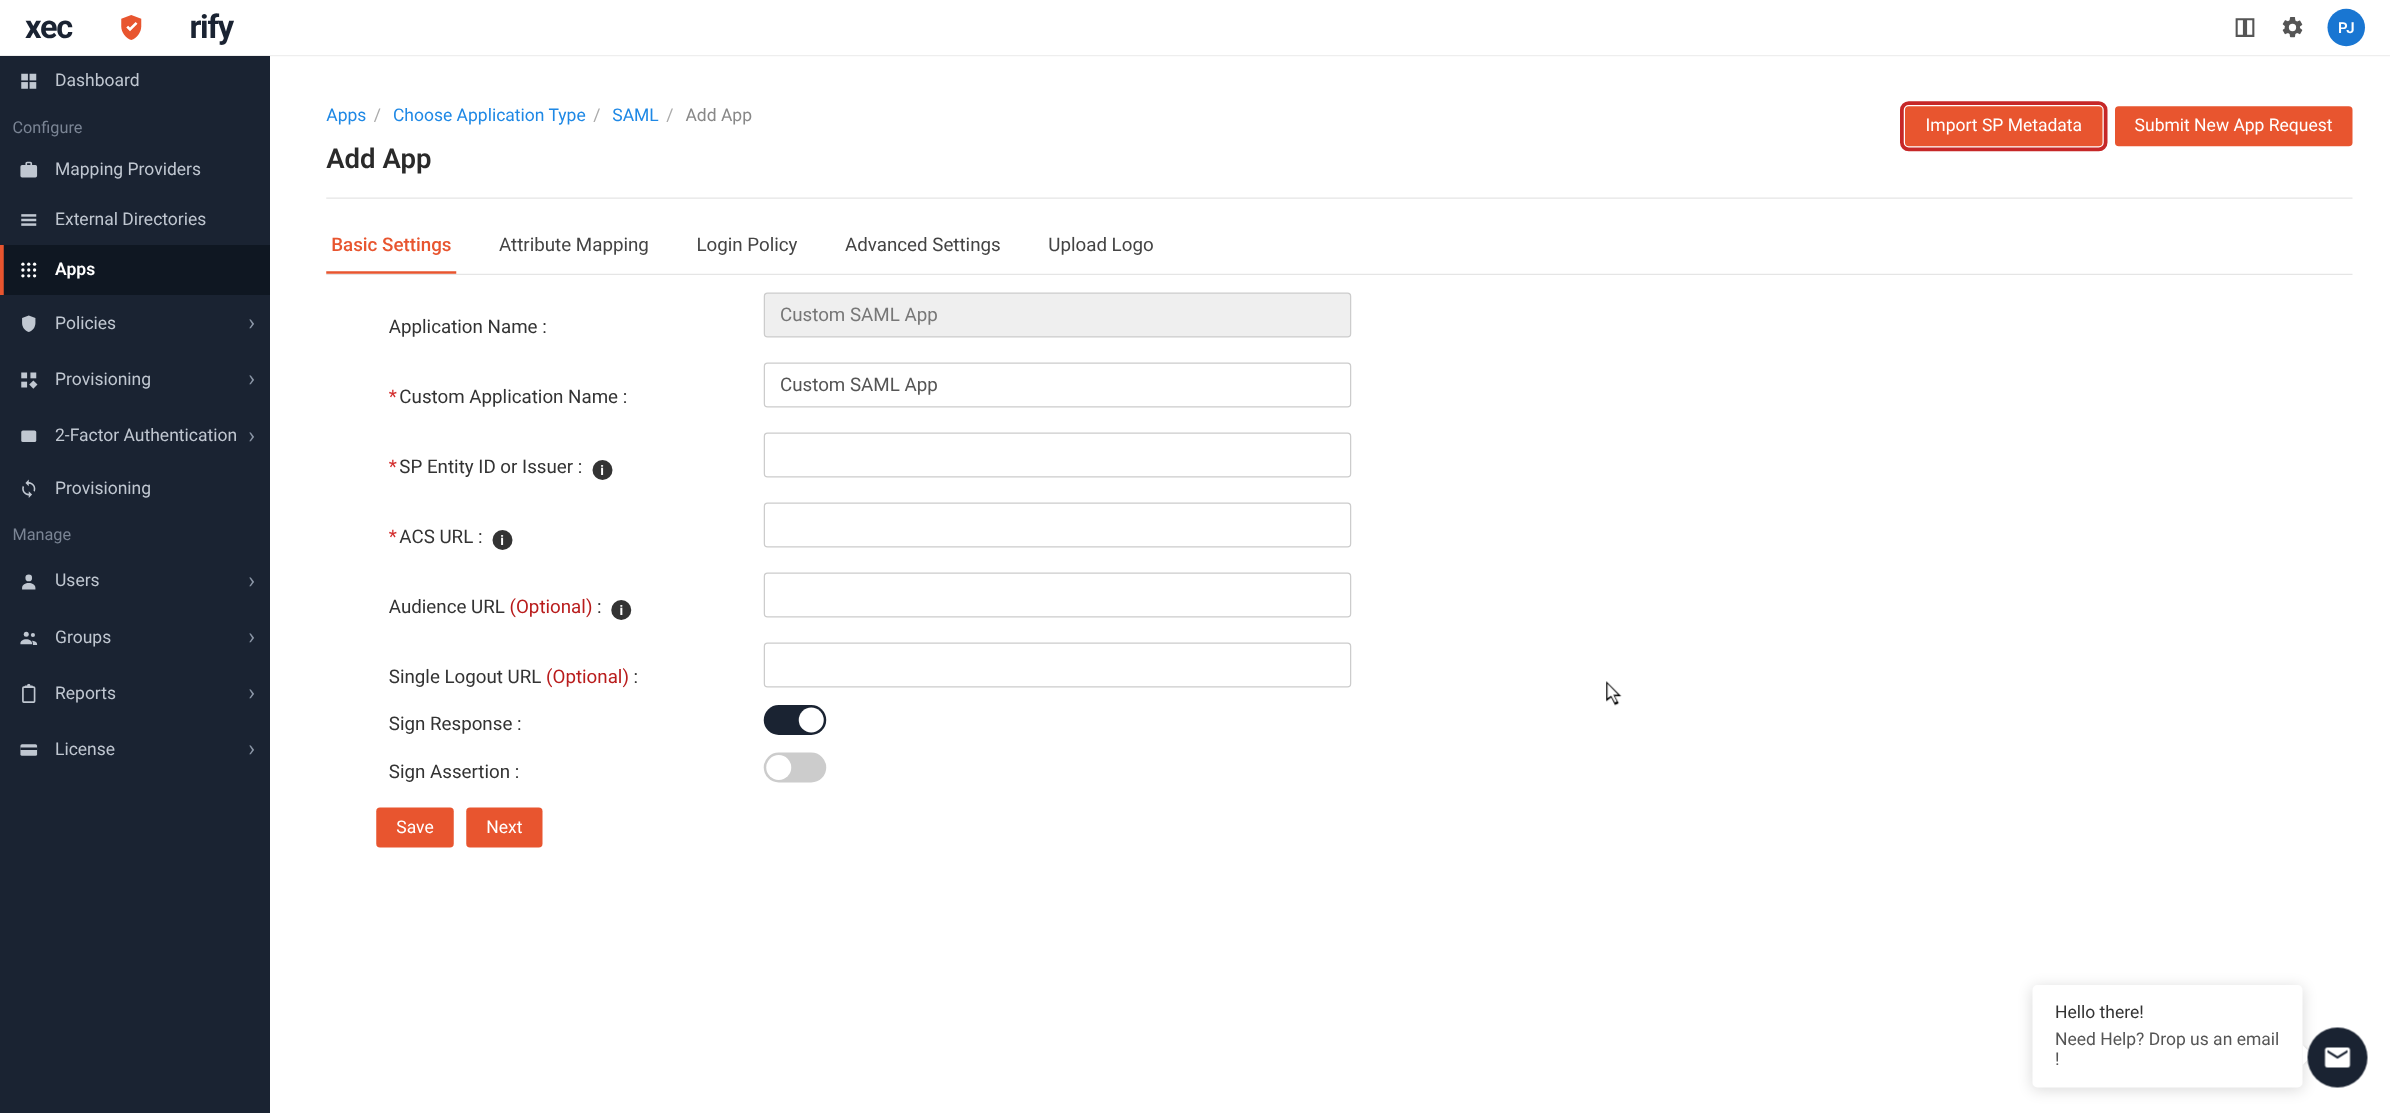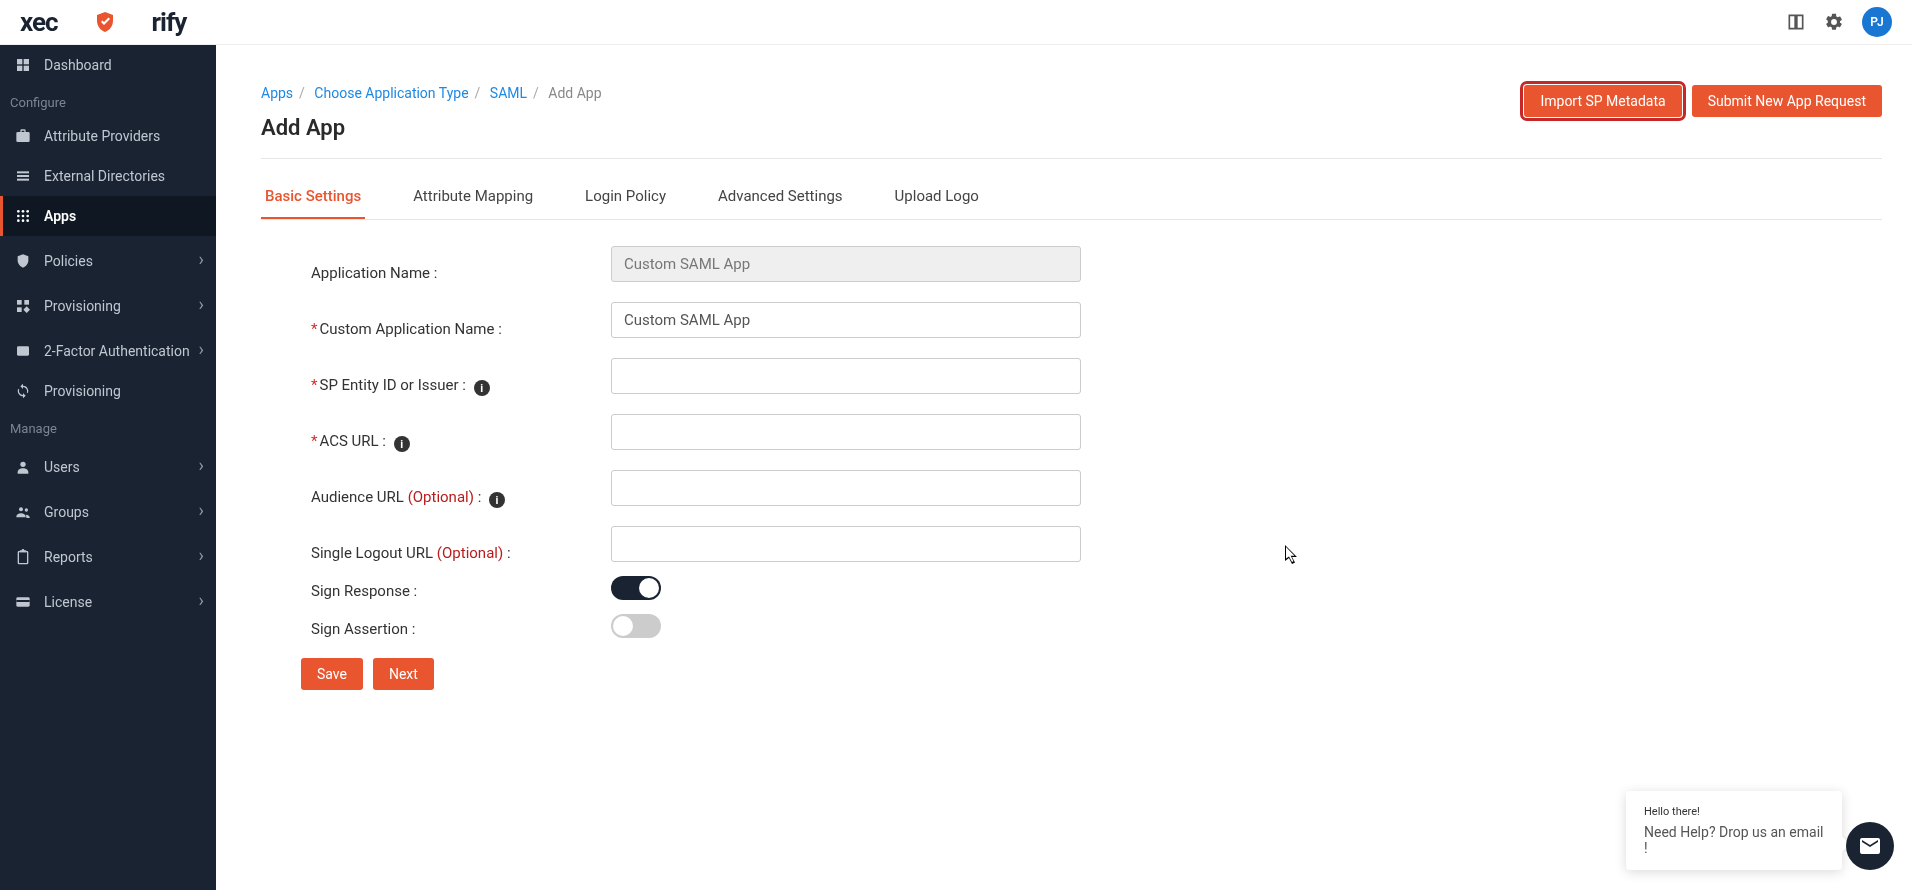--- a/index.html
+++ b/index.html
@@ -8,41 +8,41 @@
 
 .topbar { height: 45px; background: #fff; display: flex; align-items: center; justify-content: space-between; padding: 0 20px; border-bottom: 1px solid #eee; }
 .logo { font-size: 26px; font-weight: 700; letter-spacing: -1px; color: #1a2332; display: flex; align-items: center; gap: 33px; }
 .logo .shield { display:inline-block; width:24px; height:24px; margin: 0 2px; position: relative; top: 0px;}
 .top-actions { display: flex; align-items: center; gap: 18px; }
 .top-icon { color: #555; cursor: pointer; display:flex; align-items:center; }
 .avatar { width: 30px; height: 30px; border-radius: 50%; background: #1976d2; color: #fff; font-size: 12px; font-weight: 600; display: flex; align-items: center; justify-content: center; }
 
 
 .sidebar { position: fixed; top: 45px; left: 0; width: 216px; bottom: 0; background: #1a2332; color: #c0c7d1; font-size: 14px; overflow-y: auto; }
-.side-item { display: flex; align-items: flex-end; padding: 12px 12px; cursor: pointer; position: relative; }
+.side-item { display: flex; align-items: center; padding: 12px 12px; cursor: pointer; position: relative; }
 .side-item.active { background: #0f1722; color: #fff; font-weight: 600; border-left: 3px solid #e8552f; padding-left: 9px; }
 .side-item .icon { width: 22px; display: flex; align-items: center; justify-content: center; margin-right: 10px; flex-shrink:0; }
 .side-item .chev { margin-left: auto; font-size: 18px; color: #8a95a5; }
 .side-section { padding: 10px 10px 6px; font-size: 13px; color: #7a8494; }
 
 
 .main { margin-left: 216px; padding: 40px 30px 30px 45px; }
 .header-row { display: flex; justify-content: space-between; align-items: flex-start; }
 .breadcrumb { font-size: 14px; color: #888; margin-bottom: 14px; }
 .breadcrumb a { color: #1e88e5; text-decoration: none; }
 .breadcrumb .sep { margin: 0 6px; color: #aaa; }
 .page-title { font-size: 22px; font-weight: 600; color: #2a2a2a; margin-bottom: 18px; }
 .header-actions { display:flex; gap: 10px; }
 .btn { padding: 8px 16px; border-radius: 3px; font-size: 14px; cursor: pointer; border: none; color: #fff; }
 .btn-orange { background: #e8552f; }
 .btn-highlight { background: #e8552f; outline: 3px solid #c62828; outline-offset: 1px; }
 hr.divider { border: none; border-top: 1px solid #e5e5e5; margin: 0 0 0 0; }
 
 
-.tabs { display: flex; gap: 44px; border-bottom: 1px solid #e5e5e5; margin-top: 16px; margin-bottom: 26px; }
+.tabs { display: flex; gap: 30px; border-bottom: 1px solid #e5e5e5; margin-top: 16px; margin-bottom: 14px; }
 .tab { padding: 12px 4px; font-size: 15px; color: #444; cursor: pointer; border-bottom: 2px solid transparent; }
 .tab.active { color: #e8552f; border-bottom-color: #e8552f; font-weight: 500; }
 
 
 .form { padding-left: 50px; max-width: 1100px; }
 .form-row { display: flex; align-items: flex-end; margin-bottom: 20px; }
 .form-label { width: 300px; font-size: 15px; color: #333; }
 .form-label .req { color: #d32f2f; margin-right: 2px; }
 .form-label .opt { color: #b91c1c; }
 .info-icon { display:inline-flex; width:16px; height:16px; background:#333; color:#fff; border-radius:50%; font-size:11px; align-items:center; justify-content:center; margin-left:4px; position:relative; top:2px; font-weight:bold;}
@@ -54,21 +54,21 @@
 .toggle.on { background: #1a2332; }
 .toggle.off { background: #ccc; }
 .toggle .knob { width: 20px; height: 20px; background: #fff; border-radius: 50%; position: absolute; top: 2px; }
 .toggle.on .knob { right: 2px; }
 .toggle.off .knob { left: 2px; }
 
 .form-actions { margin-top: 20px; display: flex; gap: 10px; padding-left: 0px; margin-left: -10px;}
 
 
 .help-bubble { position: fixed; right: 70px; bottom: 20px; background: #fff; border-radius: 4px; box-shadow: 0 2px 12px rgba(0,0,0,0.15); padding: 14px 18px; width: 216px; }
-.help-bubble .t1 { font-size: 11px; color: #333; margin-bottom: 6px; }
+.help-bubble .t1 { font-size: 14px; color: #333; margin-bottom: 6px; }
 .help-bubble .t2 { font-size: 14px; color: #555; }
 .help-bubble .tail { position:absolute; right:-8px; bottom:18px; width:0;height:0;border-top:8px solid transparent;border-bottom:8px solid transparent;border-left:8px solid #fff; filter: drop-shadow(1px 0 1px rgba(0,0,0,0.1));}
 .chat-fab { position: fixed; right: 18px; bottom: 20px; width: 48px; height: 48px; border-radius: 50%; background: #1a2332; color: #fff; display: flex; align-items: center; justify-content: center; cursor: pointer; }
 
 
 .cursor { position: fixed; left: 1285px; top: 545px; pointer-events:none; }
 </style>
 </head>
 <body>
 
@@ -114,21 +114,21 @@
       </span>
     <span>Dashboard</span>
   </div>
   <div class="side-section">Configure</div>
   <div class="side-item">
     <span class="icon">
         <svg width="16" height="16" viewBox="0 0 24 24" fill="currentColor">
           <path d="M20 6h-4V4a2 2 0 0 0-2-2h-4a2 2 0 0 0-2 2v2H4a2 2 0 0 0-2 2v11a2 2 0 0 0 2 2h16a2 2 0 0 0 2-2V8a2 2 0 0 0-2-2zM10 4h4v2h-4V4z"></path>
         </svg>
       </span>
-    <span>Attribute Providers</span>
+    <span>Mapping Providers</span>
   </div>
   <div class="side-item">
     <span class="icon">
         <svg width="16" height="16" viewBox="0 0 24 24" fill="currentColor">
           <rect x="3" y="5" width="18" height="3"></rect>
           <rect x="3" y="10.5" width="18" height="3"></rect>
           <rect x="3" y="16" width="18" height="3"></rect>
         </svg>
       </span>
     <span>External Directories</span>

